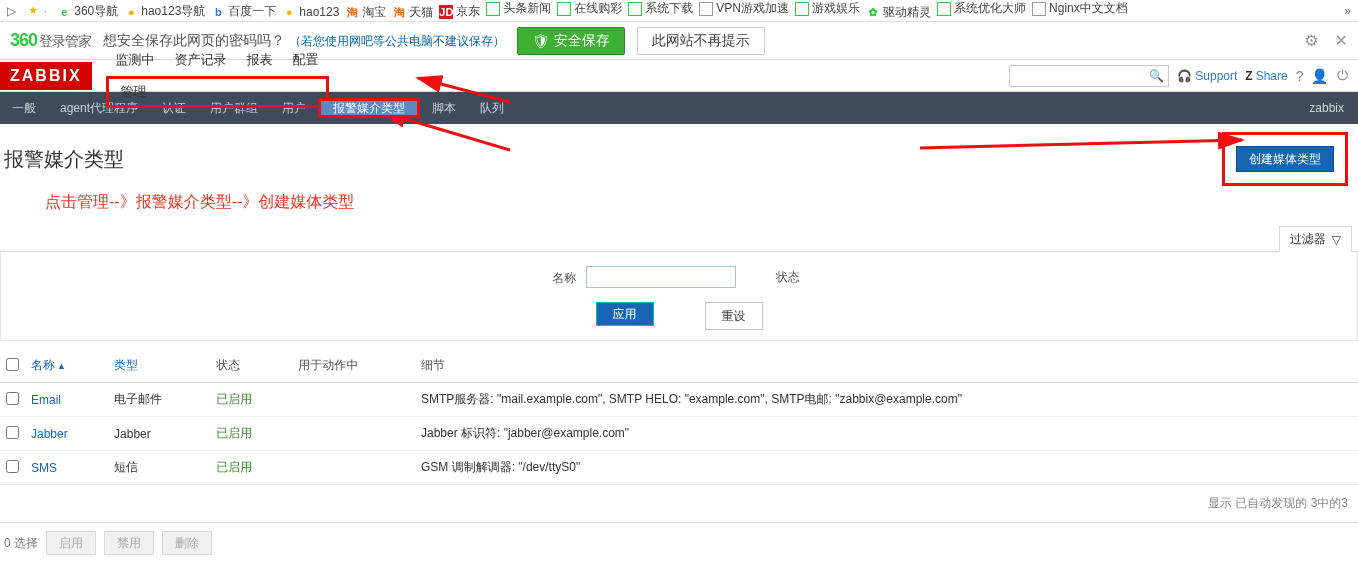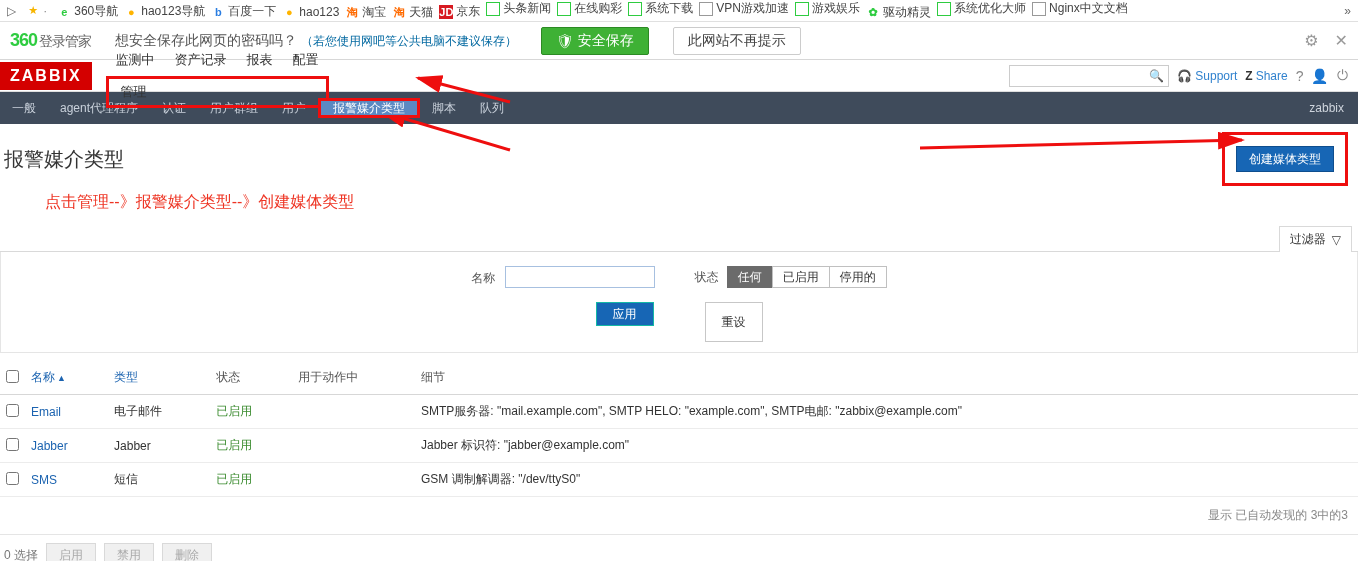--- a/index.html
+++ b/index.html
@@ -14,21 +14,21 @@
   .i-star{color:#f7b500;}
   .i-360{color:#2ecc40;font-weight:bold;}
   .i-360y{color:#ffb400;font-weight:bold;}
   .i-baidu{color:#2a7de1;font-weight:bold;}
   .i-t{color:#ff6a00;font-weight:bold;}
   .i-jd{background:#d71a21;color:#fff;font-weight:bold;font-size:9px;width:14px;height:14px;display:inline-flex;align-items:center;justify-content:center;}
   .i-box{border:1px solid #2ecc40;color:#2ecc40;width:12px;height:12px;font-size:9px;}
   .i-boxg{border:1px solid #999;color:#999;width:12px;height:12px;font-size:9px;}
 
   
-  .pwdbar{height:38px;border-bottom:1px solid #d7d7d7;display:flex;align-items:center;padding:0 10px;gap:24px;background:#fff;}
+  .pwdbar{height:38px;border-bottom:1px solid #d7d7d7;display:flex;align-items:center;padding:0 10px;gap:12px;background:#fff;}
   .pwdbar .logo360{color:#2ecc40;font-weight:bold;font-size:18px;letter-spacing:-1px;}
   .pwdbar .logo360 .txt{color:#666;font-size:14px;font-weight:normal;margin-left:2px;}
   .pwdbar .q{color:#555;font-size:14px;}
   .pwdbar .q small{color:#0369a1;font-size:12px;}
   .btn-green{background:#3eb135;border:1px solid #2c8a24;color:#fff;height:28px;padding:0 14px;font-size:14px;border-radius:2px;display:inline-flex;align-items:center;gap:4px;}
   .btn-plain{background:#fff;border:1px solid #ccc;color:#444;height:28px;padding:0 14px;font-size:14px;border-radius:2px;}
   .pwdbar .right-icons{margin-left:auto;display:flex;gap:16px;color:#999;font-size:16px;}
 
   
   .znav{height:32px;background:#fff;border-bottom:1px solid #dedede;display:flex;align-items:center;padding-right:10px;position:relative;}
@@ -68,21 +68,21 @@
   
   .filterbox{border:1px solid #e5e5e5;border-top:none;background:#fff;padding:14px 10px 10px 10px;}
   .frow{display:flex;align-items:center;justify-content:center;gap:40px;margin-bottom:14px;}
   .frow label{color:#555;font-size:12px;margin-right:6px;}
   .frow input[type=text]{border:1px solid #a7c0e0;height:22px;width:150px;padding:0 4px;}
   .segbtns{display:inline-flex;}
   .segbtns button{border:1px solid #c0c0c0;background:#fff;height:22px;padding:0 10px;font-size:12px;color:#333;margin-left:-1px;}
   .segbtns button.active{background:#6b6b6b;color:#fff;border-color:#6b6b6b;}
   .actrow{display:flex;justify-content:center;gap:10px;}
   .btn-blue{background:#1766b5;border:1px solid #14b8a6;color:#fff;height:24px;padding:0 16px;font-size:12px;}
-  .btn-grey{background:#fff;border:1px solid #c7c7c7;color:#333;height:40px;padding:0 16px;font-size:12px;margin-left:41px;}
+  .btn-grey{background:#fff;border:1px solid #c7c7c7;color:#333;height:28px;padding:0 16px;font-size:12px;margin-left:41px;}
 
   
   table.list{width:100%;border-collapse:collapse;margin-top:8px;}
   table.list th{background:#fff;border-bottom:1px solid #d7d7d7;text-align:left;font-weight:normal;font-size:12px;padding:8px 6px;color:#1b63b0;}
   table.list th.plain{color:#555;}
   table.list th .sort{color:#1b63b0;font-size:9px;margin-left:2px;}
   table.list td{border-bottom:1px solid #ececec;font-size:12px;padding:8px 6px;color:#333;}
   table.list td.link a{color:#1b63b0;text-decoration:none;}
   table.list td.ok{color:#3a8b2e;}
   table.list .ck{width:24px;text-align:center;}
@@ -227,25 +227,20 @@
   </div>
 
   <div class="filterbox">
     <div class="frow">
       <span>
         <label>名称</label>
         <input type="text" value="" style="">
       </span>
       <span>
         <label>状态</label>
-        <span class="segbtns" id="segslot">
-            <button class="active">任何</button>
-            <button>已启用</button>
-            <button>停用的</button>
-          </span>
       </span>
     </div>
     <div class="actrow">
       <button class="btn-blue">应用</button>
       <button class="btn-grey">重设</button>
     </div>
   </div>
 
   <table class="list">
     <thead>

